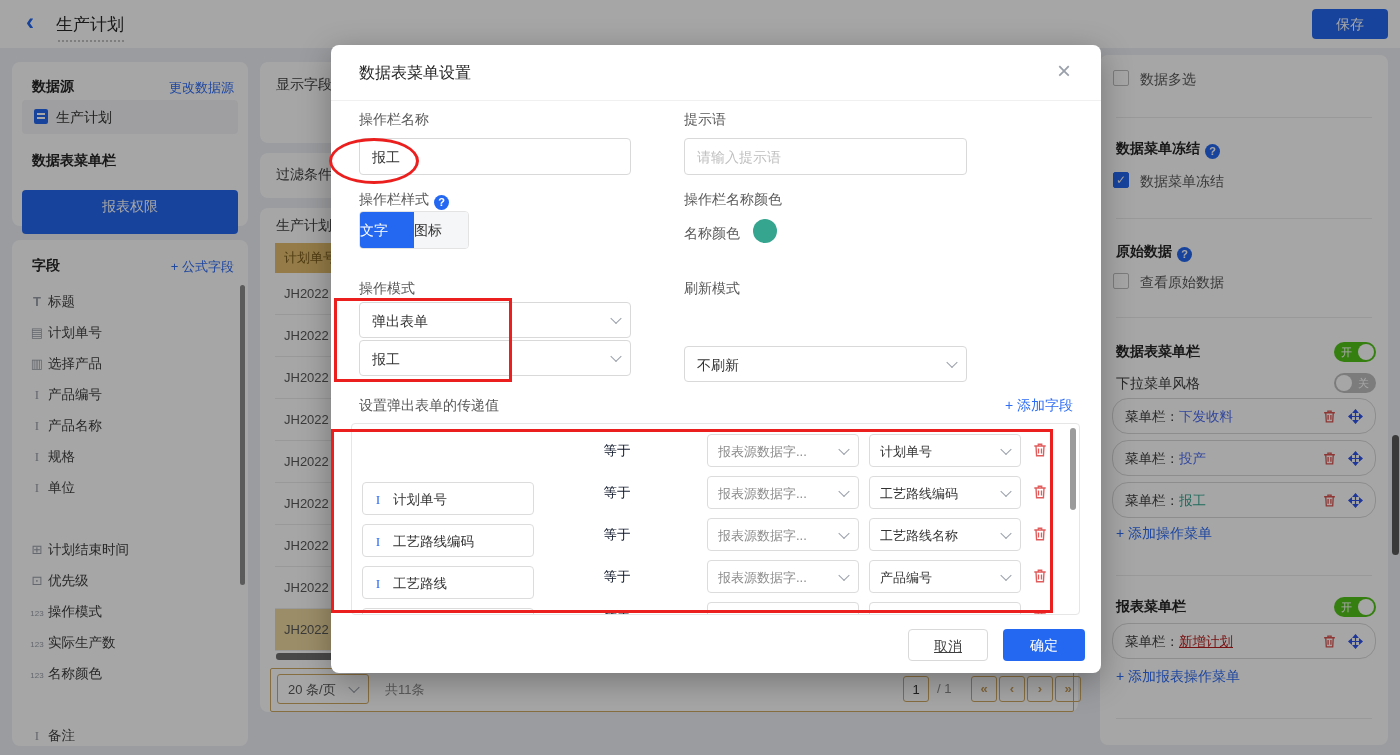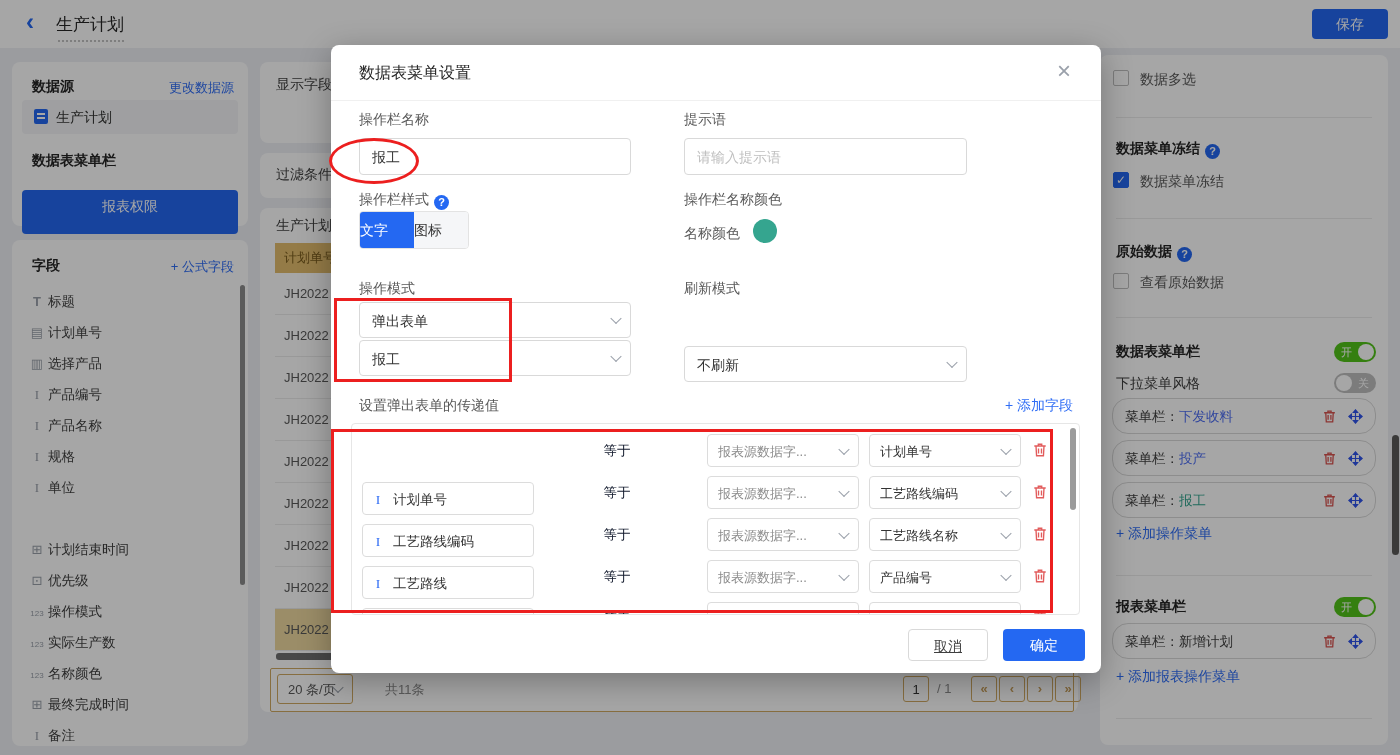--- a/index.html
+++ b/index.html
@@ -31,21 +31,21 @@
   .ic-date::before{content:"⊞";}
   .ic-select::before{content:"⊡";}
   .ic-num::before{content:"123";font-size:8px;letter-spacing:0;}
   .panel-scroll{position:absolute;width:5px;border-radius:3px;background:#8c8c8c;}
   
   .tbl-header{position:absolute;left:15px;top:35px;width:130px;height:30px;background:#e3bd6d;color:#7a5c1e;font-size:13px;line-height:30px;padding-left:9px;box-sizing:border-box;white-space:nowrap;overflow:hidden;}
   .trow-bg{position:absolute;left:15px;width:788px;height:42px;border-bottom:1px solid #ececec;font-size:13px;color:#595959;line-height:42px;padding-left:9px;box-sizing:border-box;background:#fff;}
   .trow-bg.sel{background:#eed9a0;}
   .hscroll{position:absolute;left:16px;top:445px;width:130px;height:7px;background:#6f6f6f;border-radius:3px;}
   .pagebox{position:absolute;left:10px;top:460px;width:802px;height:42px;border:1px solid #cfa963;border-radius:2px;}
-  .psize{position:absolute;left:6px;top:5px;width:76px;height:30px;border:1px solid #cfa963;border-radius:3px;font-size:13px;color:#595959;line-height:30px;padding-left:10px;box-sizing:border-box;}
+  .psize{position:absolute;left:6px;top:5px;width:92px;height:30px;border:1px solid #cfa963;border-radius:3px;font-size:13px;color:#595959;line-height:30px;padding-left:10px;box-sizing:border-box;}
   .ptotal{position:absolute;left:114px;top:12px;font-size:13px;color:#8c8c8c;}
   .pnum{position:absolute;top:7px;width:26px;height:26px;border:1px solid #cfa963;border-radius:3px;font-size:13px;color:#333;text-align:center;line-height:26px;box-sizing:border-box;}
   .pslash{position:absolute;top:12px;font-size:13px;color:#8c8c8c;}
   .pbtn{position:absolute;top:7px;width:26px;height:26px;border:1px solid #cfa963;border-radius:3px;color:#c9a05d;font-size:13px;font-weight:bold;text-align:center;line-height:24px;box-sizing:border-box;cursor:pointer;}
   .chev{position:absolute;right:10px;top:50%;width:7px;height:7px;border-right:1.5px solid #9aa0aa;border-bottom:1.5px solid #9aa0aa;transform:translateY(-70%) rotate(45deg);}
   
   .cb{position:absolute;width:16px;height:16px;border:1px solid #bfbfbf;border-radius:2px;background:#fff;box-sizing:border-box;cursor:pointer;}
   .cb.on{background:#2468f2;border-color:#2468f2;color:#fff;font-size:12px;line-height:15px;text-align:center;}
   .cb-label{position:absolute;font-size:14px;color:#595959;}
   .sec-title{position:absolute;font-size:14px;font-weight:bold;color:#262626;}
@@ -58,21 +58,21 @@
   .tg-txt{position:absolute;top:3px;font-size:11px;color:#fff;}
   .toggle.on .tg-txt{left:7px;}
   .toggle.off .tg-txt{right:7px;}
   .knob{position:absolute;top:2px;width:16px;height:16px;border-radius:50%;background:#fff;}
   .toggle.on .knob{right:2px;}
   .toggle.off .knob{left:2px;}
   .mitem{position:absolute;left:12px;width:264px;height:36px;border:1px solid #d9d9d9;border-radius:16px;font-size:13.5px;line-height:36px;box-sizing:border-box;}
   .mlabel{color:#404040;margin-left:12px;}
   .mname-blue{color:#4e6ef2;}
   .mname-teal{color:#35a58f;}
-  .mname-gray{color:#404040;}
+  .mname-gray{color:#b91c1c;text-decoration:underline;}
   .mdel{position:absolute;right:38px;top:10px;color:#d9534f;cursor:pointer;}
   .mmove{position:absolute;right:12px;top:10px;color:#2f54eb;cursor:pointer;}
   .addlink{position:absolute;font-size:14px;color:#2f6df5;cursor:pointer;}
   
   .mask{position:absolute;left:0;top:0;width:1400px;height:755px;background:rgba(0,0,0,0.35);z-index:50;}
   
   .modal{position:absolute;left:331px;top:45px;width:770px;height:628px;background:#fff;border-radius:8px;box-shadow:0 8px 32px rgba(0,0,0,.3);z-index:100;}
   .m-title{position:absolute;left:28px;top:18px;font-size:16px;color:#262626;}
   .m-close{position:absolute;left:726px;top:12px;font-size:24px;color:#9aa0aa;cursor:pointer;}
   .m-divider{position:absolute;left:0;top:55px;width:770px;border-top:1px solid #f0f0f0;}
@@ -136,21 +136,20 @@
     <div class="fi" style="top:110px;"><span class="fic ic-chart"></span><span>选择产品</span></div>
     <div class="fi" style="top:141px;"><span class="fic ic-text"></span><span>产品编号</span></div>
     <div class="fi" style="top:172px;"><span class="fic ic-text"></span><span>产品名称</span></div>
     <div class="fi" style="top:203px;"><span class="fic ic-text"></span><span>规格</span></div>
     <div class="fi" style="top:234px;"><span class="fic ic-text"></span><span>单位</span></div>
     <div class="fi" style="top:296px;"><span class="fic ic-date"></span><span>计划结束时间</span></div>
     <div class="fi" style="top:327px;"><span class="fic ic-select"></span><span>优先级</span></div>
     <div class="fi" style="top:358px;"><span class="fic ic-num"></span><span>操作模式</span></div>
     <div class="fi" style="top:389px;"><span class="fic ic-num"></span><span>实际生产数</span></div>
     <div class="fi" style="top:420px;"><span class="fic ic-num"></span><span>名称颜色</span></div>
-    <div class="fi" style="top:451px;"><span class="fic ic-date"></span><span>最终完成时间</span></div>
     <div class="fi" style="top:482px;"><span class="fic ic-text"></span><span>备注</span></div>
     <div class="panel-scroll" style="right:3px;top:45px;height:300px;"></div>
   </div>
 
   <div class="card" style="left:260px;top:62px;width:818px;height:81px;">
     <span class="card-title abs" style="left:16px;top:14px;font-weight:normal;color:#404040;">显示字段</span>
   </div>
   <div class="card" style="left:260px;top:153px;width:818px;height:45px;">
     <span class="card-title abs" style="left:16px;top:13px;font-weight:normal;color:#404040;">过滤条件</span>
   </div>

